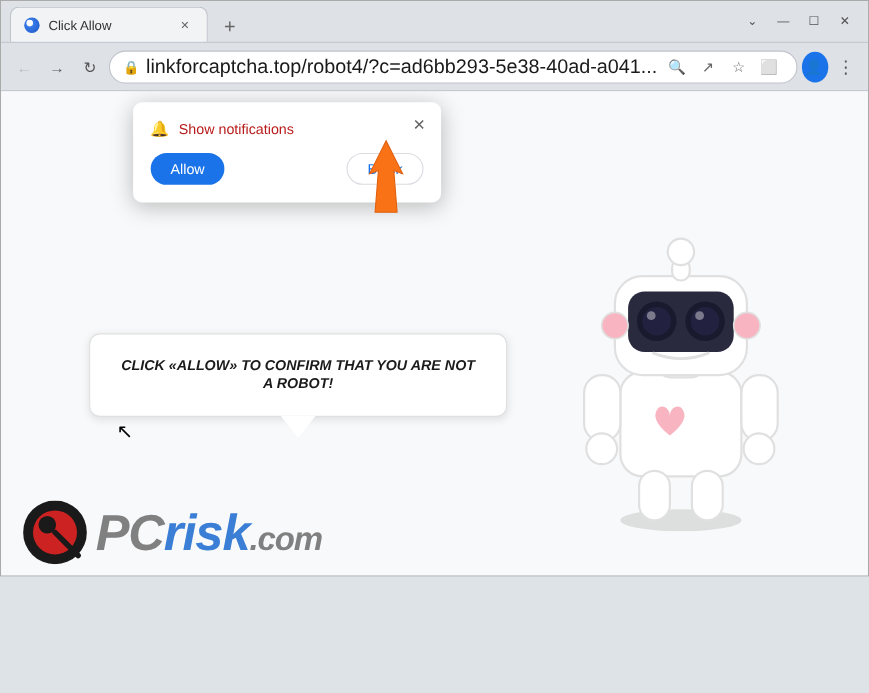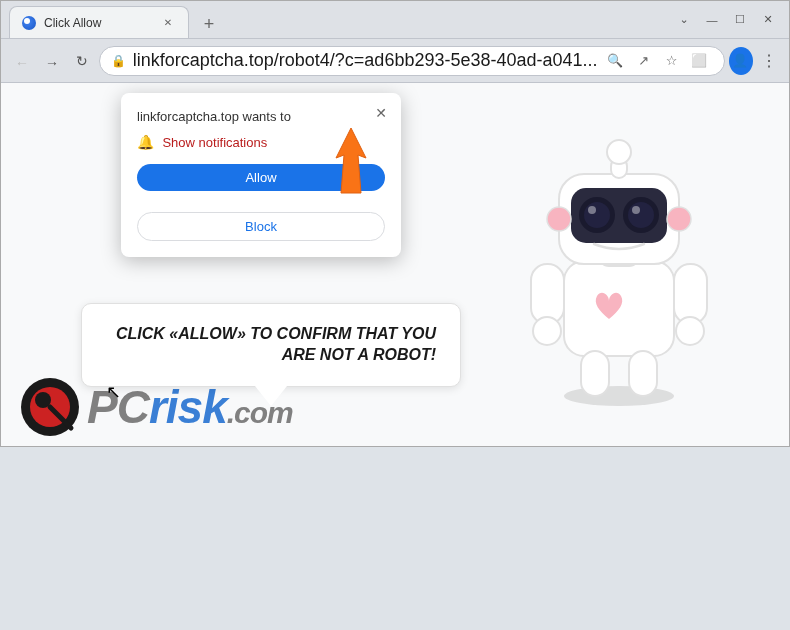--- a/index.html
+++ b/index.html
@@ -7,21 +7,21 @@
       width: 790px;
       height: 630px;
       overflow: hidden;
       font-family: 'Segoe UI', Arial, sans-serif;
       background: #dee3e8;
     }
 
     
     .browser-window {
       width: 790px;
-      height: 447px;
+      height: 524px;
       background: #f1f3f4;
       border: 1px solid #aaa;
       display: flex;
       flex-direction: column;
     }
 
     
     .title-bar {
       background: #dee1e6;
       height: 38px;
@@ -256,23 +256,22 @@
     .bell-icon {
       font-size: 14px;
       color: #555;
     }
     .popup-notification-text {
       font-size: 13px;
       color: #b91c1c;
     }
     .popup-buttons {
       display: flex;
-      justify-content: center;
+      justify-content: space-between;
       gap: 21px;
-      flex-direction: column;
     }
     .popup-btn {
       padding: 6px 18px;
       border-radius: 20px;
       border: none;
       font-size: 13px;
       cursor: pointer;
       font-weight: 500;
     }
     .popup-btn.allow {
@@ -315,24 +314,24 @@
       content: '';
       position: absolute;
       bottom: -20px;
       left: 50%;
       transform: translateX(-50%);
       border-left: 16px solid transparent;
       border-right: 16px solid transparent;
       border-top: 20px solid white;
     }
     .speech-bubble-text {
-      font-size: 16px;
+      font-size: 13px;
       font-weight: 900;
       color: #1a1a1a;
-      text-align: right;
+      text-align: center;
       line-height: 1.3;
       font-style: italic;
     }
 
     
     .robot-container {
       position: absolute;
       bottom: 40px;
       right: 60px;
       width: 220px;
@@ -398,21 +397,20 @@
       </div>
     </div>
     <div class="profile-btn">👤</div>
     <div class="menu-btn">⋮</div>
   </div>
 
   <div class="content-area">
 
     <div class="notification-popup">
       <div class="popup-close">✕</div>
-      <div class="popup-header">linkforcaptcha.top wants to</div>
       <div class="popup-notification-row">
         <span class="bell-icon">🔔</span>
         <span class="popup-notification-text">Show notifications</span>
       </div>
       <div class="popup-buttons">
         <button class="popup-btn allow">Allow</button>
         <button class="popup-btn block">Block</button>
       </div>
     </div>
 

